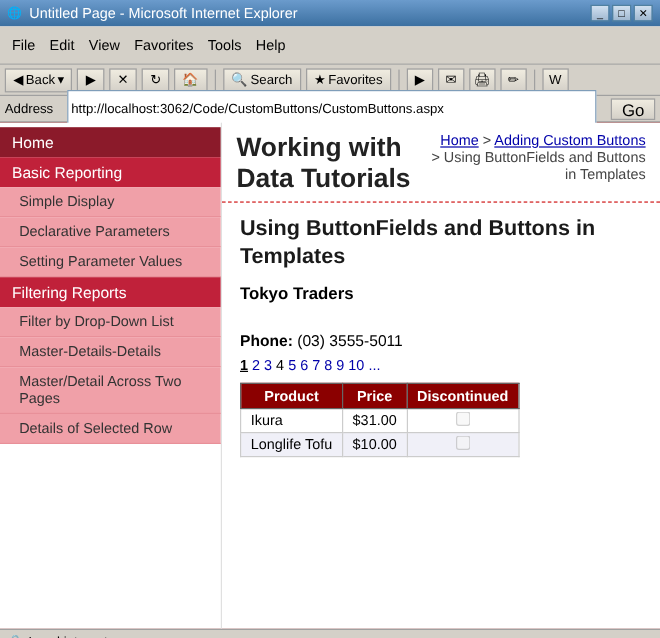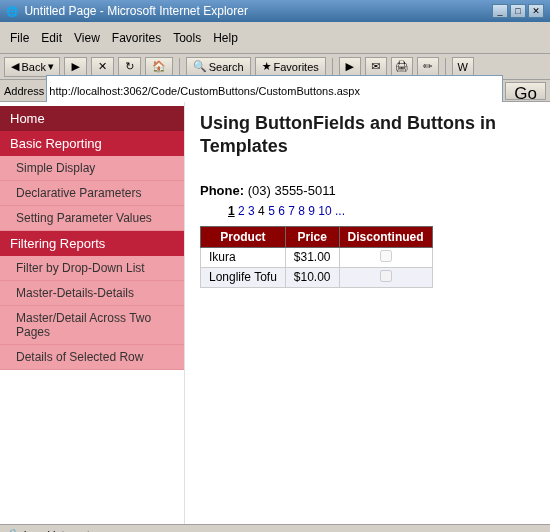--- a/index.html
+++ b/index.html
@@ -69,37 +69,37 @@
       font-size: 11px; cursor: pointer;
     }
 
     .address-bar {
       background: #d4d0c8;
       border-bottom: 1px solid #a0a0a0;
       display: flex;
       align-items: center;
       height: 22px;
       padding: 1px 4px;
-      gap: 2px;
+      gap: 12px;
       font-size: 11px;
     }
     .address-label { font-size: 11px; }
     .address-input {
       flex: 1;
       height: 32px;
       border: 1px solid #7f9db9;
       background: white;
       font-size: 11px;
       padding: 0 2px;
     }
     .go-btn {
       background: linear-gradient(to bottom, #f0ece0, #d4d0c8);
       border: 1px solid #a0a0a0;
       padding: 1px 8px;
-      font-size: 17px; cursor: pointer;
+      font-size: 14px; cursor: pointer;
       height: 18px;
     }
 
     
     .content-area {
       display: flex;
       height: calc(532px - 22px - 20px - 26px - 22px - 20px);
       background: #7f1d1d;
       overflow: hidden;
     }
@@ -153,21 +153,21 @@
     }
 
     .section-header {
       font-size: 14px;
       font-weight: bold;
       margin: 8px 0 4px 0;
     }
     .phone-line { font-size: 13px; margin-bottom: 6px; margin-top: 24px; }
     .phone-label { font-weight: bold; }
 
-    .pagination { margin-bottom: 8px; font-size: 12px; margin-left: 28px; }
+    .pagination { margin-bottom: 8px; font-size: 12px; }
     .pagination a { color: #00a; text-decoration: none; }
     .pagination .current { font-weight: bold; text-decoration: underline; color: #000; }
 
     
     .data-table { border-collapse: collapse; font-size: 12px; }
     .data-table th {
       background: #8b0000;
       color: white;
       padding: 3px 8px;
       border: 1px solid #666;
@@ -292,25 +292,38 @@
     <div class="sidebar-item sub">
       <span>Master/Detail Across Two Pages</span>
     </div>
     <div class="sidebar-item sub">
       <span>Details of Selected Row</span>
     </div>
   </div>
 
   <div style="flex:1; overflow-y:auto; background:white;">
 
+    <div style="display:flex; align-items:flex-start; padding: 8px 12px 4px 12px; border-bottom: 1px dashed #c00;">
+      <div style="flex:1;">
+        <div class="site-title">Working with Data Tutorials</div>
+      </div>
+      <div style="text-align:right; font-size:12px; color:#444; max-width: 180px;">
+        <span><a href="#" style="color:#00a;">Home</a></span>
+        <span> &gt; </span>
+        <span><a href="#" style="color:#00a;">Adding Custom Buttons</a></span>
+        <span> &gt; </span>
+        <span style="font-weight:normal;">Using ButtonFields and Buttons in Templates</span>
+      </div>
+    </div>
 
     <div class="main-content">
 
       <div class="page-title">Using ButtonFields and Buttons in Templates</div>
 
+      <div class="section-header">Tokyo Traders</div>
 
       <div class="phone-line">
         <span class="phone-label">Phone:</span>
         <span>(03) 3555-5011</span>
       </div>
 
       <div class="pagination">
         <span class="current">1</span>
         <a href="#"> 2</a>
         <a href="#"> 3</a>

